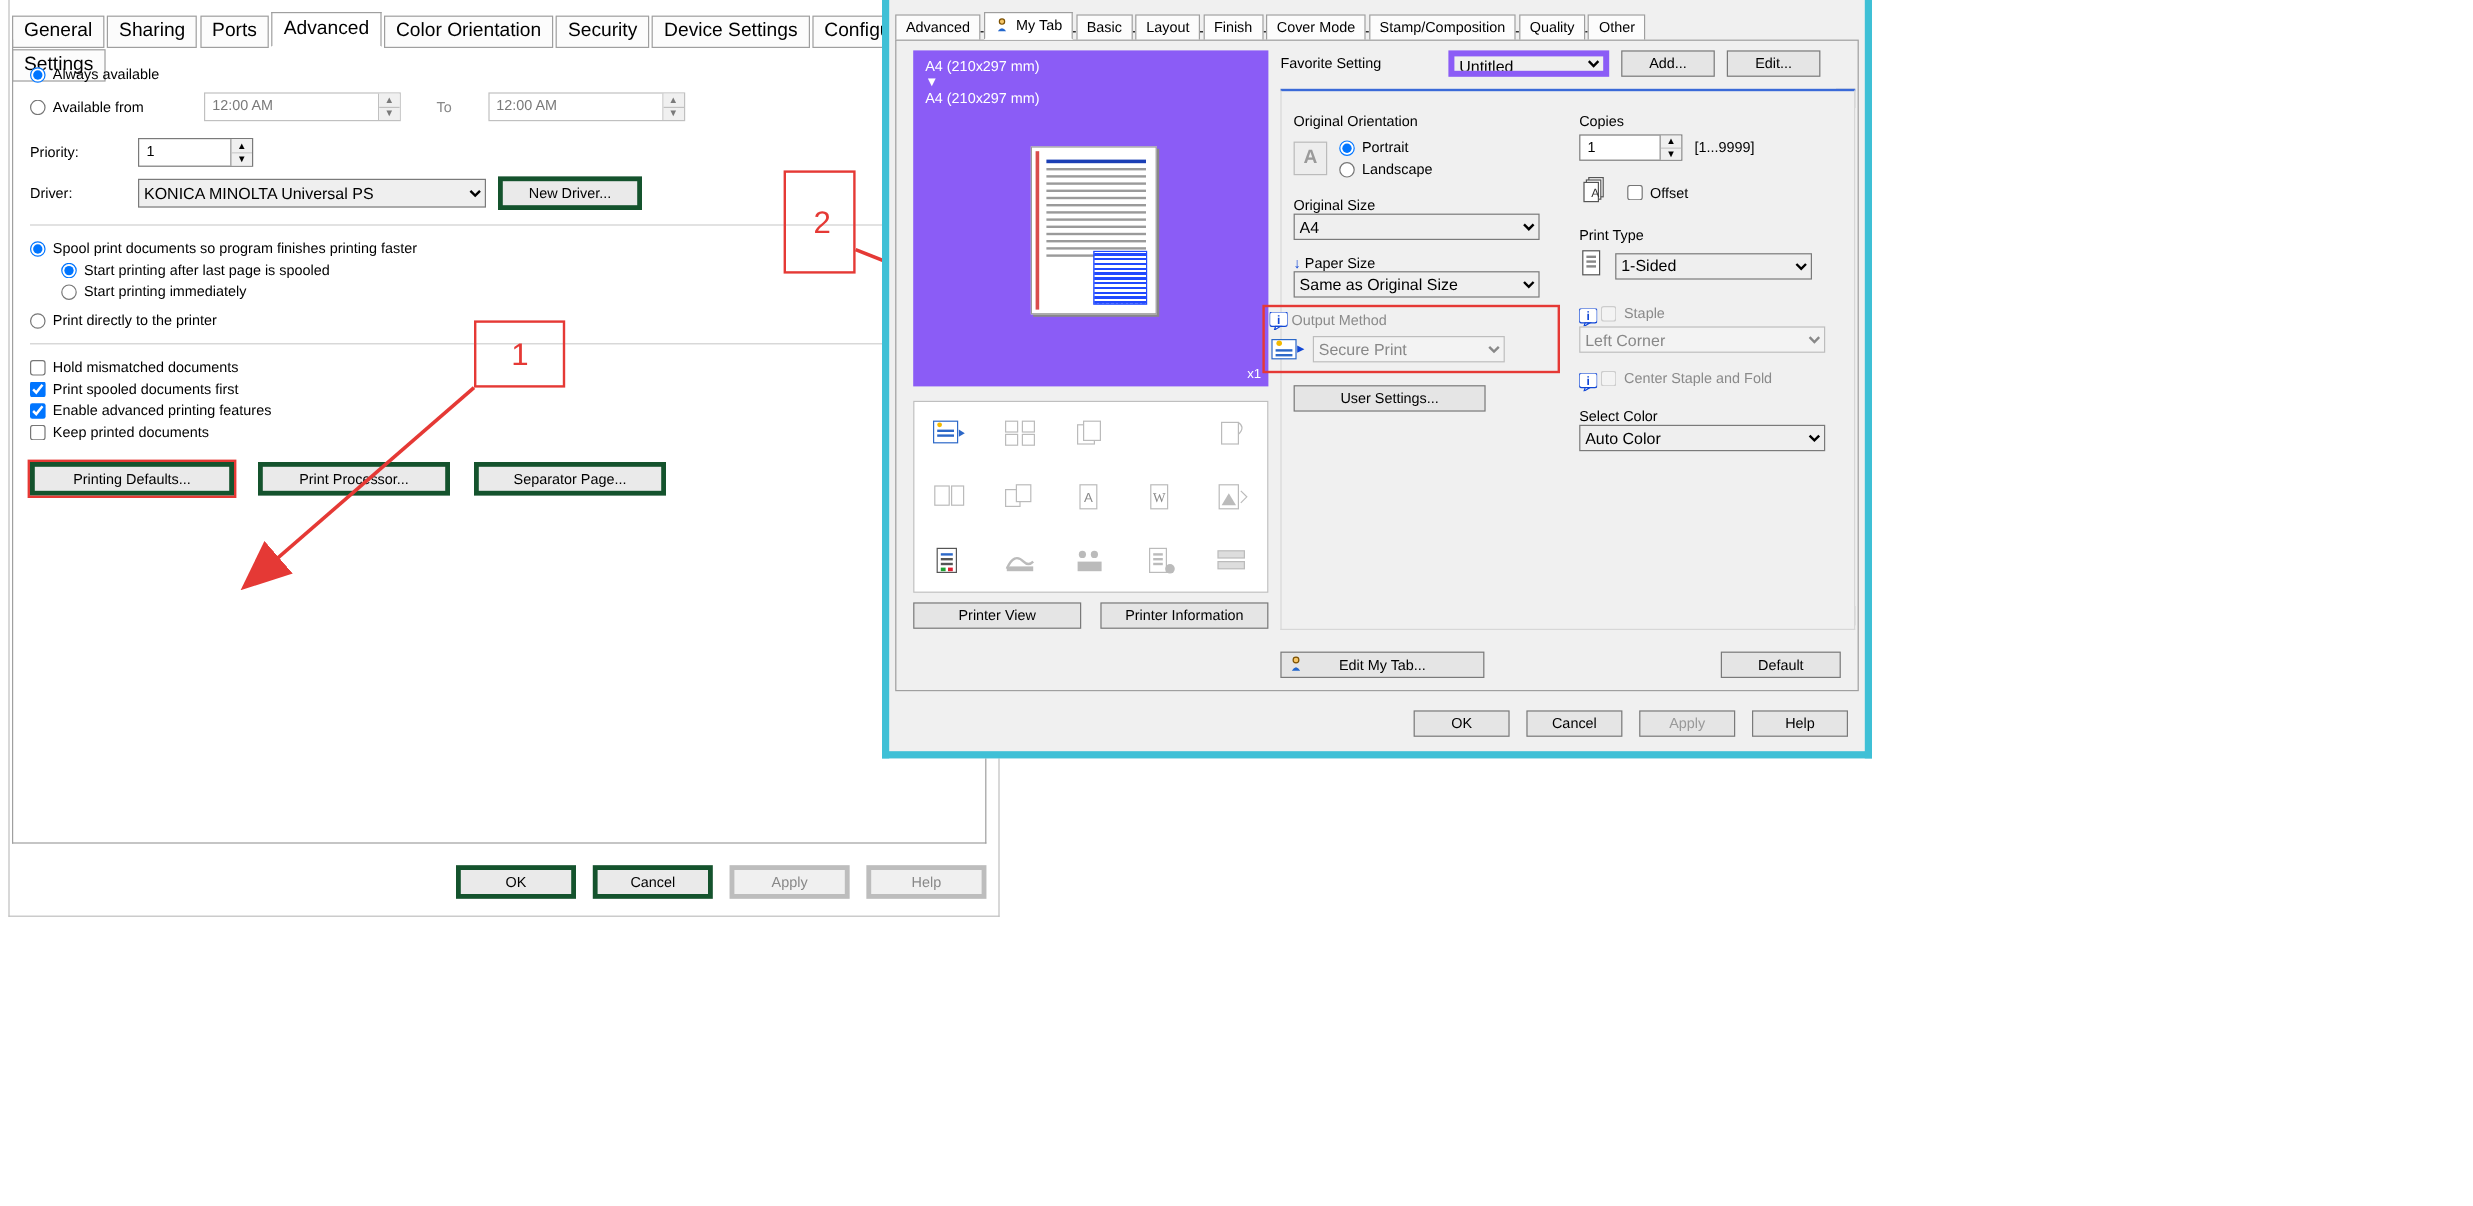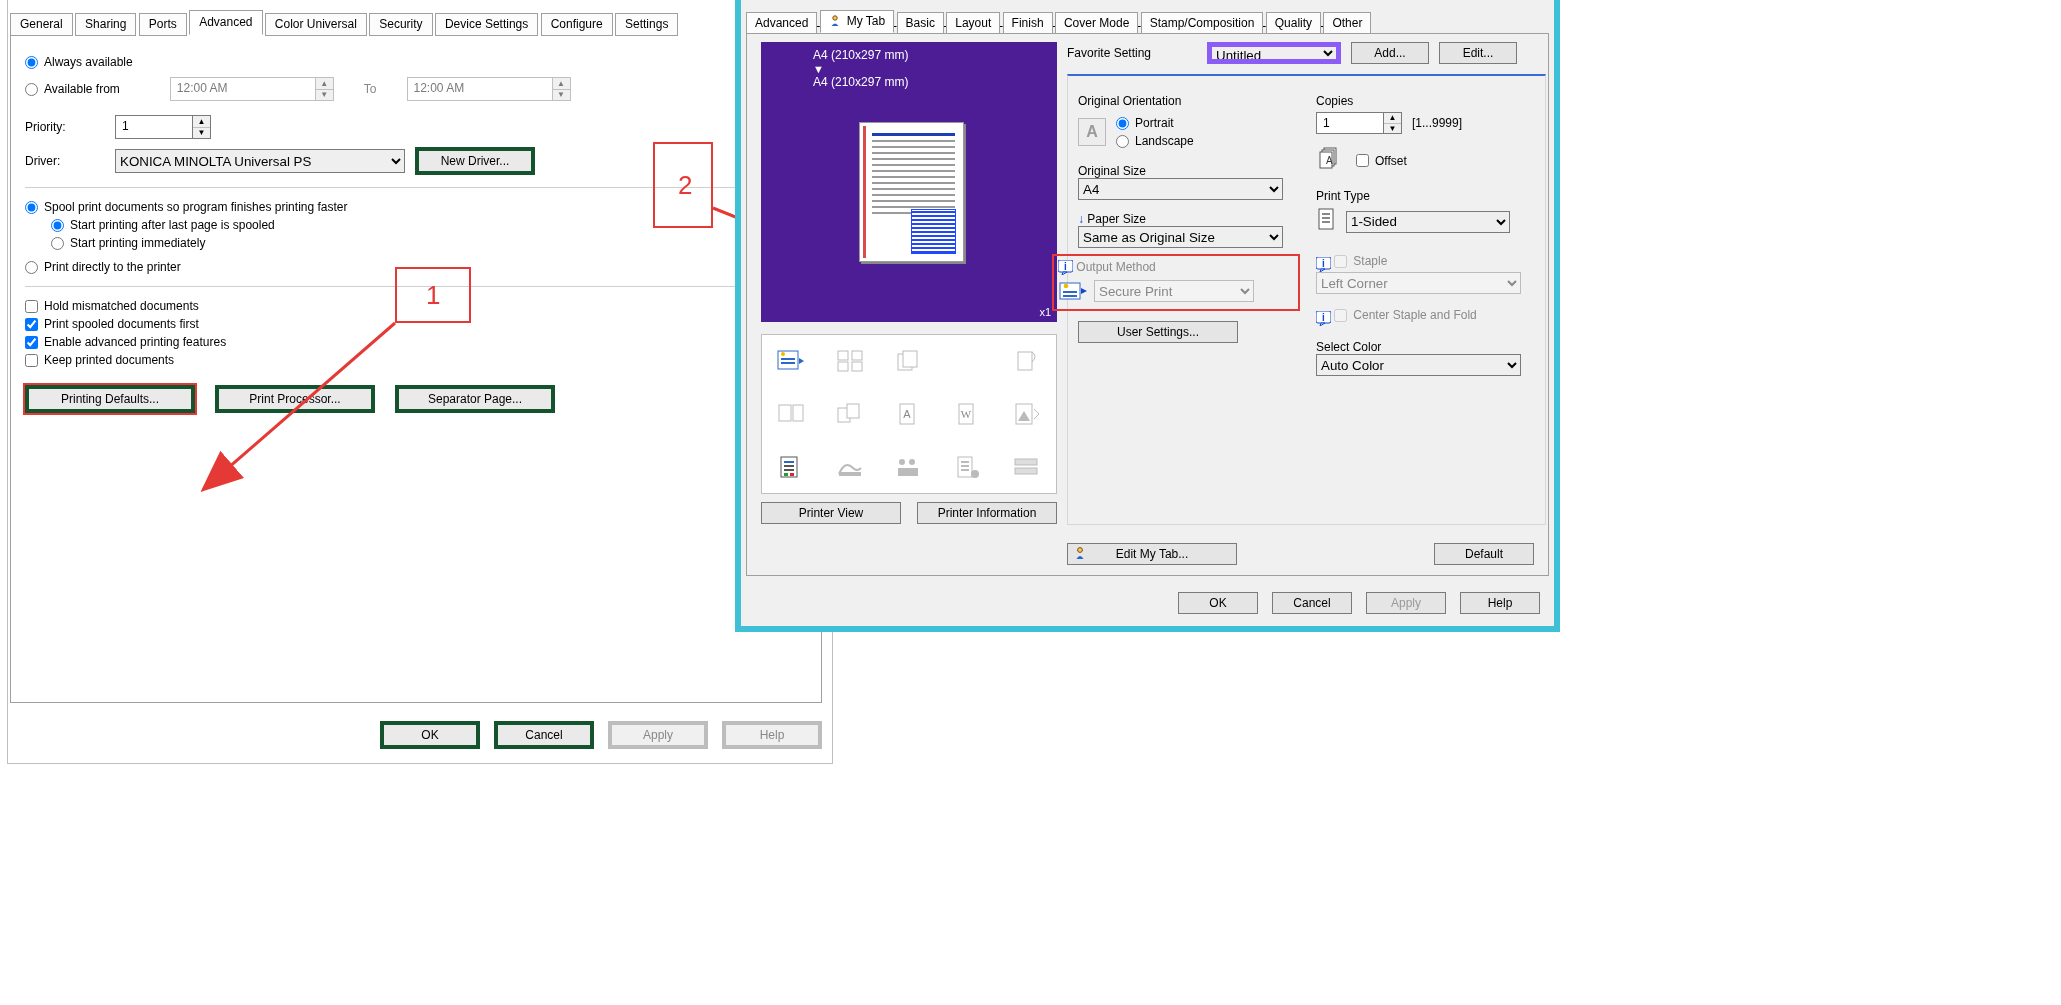--- a/index.html
+++ b/index.html
@@ -24,21 +24,21 @@
     border-top: none;
   }
   .dlg-left .tabs { position:absolute; left:2px; top:10px; right:0; height:24px; }
   .tab {
     display:inline-block;
     border:1px solid #9f9f9f;
     border-bottom:1px solid #fff;
     background:#fff;
     padding:3px 9px 4px 9px;
     margin-right:-1px;
-    font-size:12px;
+    font-size:16px;
     position:relative;
   }
   .tab:not(.active){ top:2px; border-bottom:1px solid #9f9f9f; background:#fcfcfc;}
   .tab.active{ padding-top:4px; padding-bottom:5px; z-index:3;}
   .tab-body {
     position:absolute; left:2px; right:10px; top:33px; bottom:60px;
     border:1px solid #9f9f9f; border-top:none;
     padding:18px 14px;
   }
   .radio, .check { display:flex; align-items:center; gap:6px; margin:4px 0;}
@@ -93,22 +93,21 @@
   .tabbody2{
     position:absolute; left:5px; right:5px; top:33px; bottom:50px;
     border:1px solid #9f9f9f; background:#f0f0f0;
   }
   .fav-row{ position:absolute; left:320px; top:8px; right:12px; display:flex; align-items:center; gap:10px;}
   .fav-row select{ height:22px; border:5px solid #8b5cf6; width:134px;}
   .btn2{ display:inline-flex; align-items:center; justify-content:center; height:22px; min-width:78px; border:1px solid #7a7a7a; background:#e5e5e5; padding:0 10px;}
   .btn2.disabled{ color:#999;}
   .preview-area{
     position:absolute; left:14px; top:8px; width:296px; height:280px;
-    background:#4c1d95;
-    padding-left:42px;
+    background:#8b5cf6;
   }
   .preview-area .hdr{ color:#fff; padding:6px 10px 0 10px; font-size:12px; line-height:15px;}
   .preview-area .arrow-down{ color:#fff; padding-left:10px; font-size:11px;}
   .preview-page{
     position:absolute; left:98px; top:80px; width:105px; height:140px;
     background:#fff; border:1px solid #999;
     box-shadow:2px 2px 0 #888;
   }
   .preview-page::before{ content:""; position:absolute; left:3px; top:3px; bottom:3px; width:3px; background:#d94c4c;}
   .preview-lines{ position:absolute; left:12px; right:8px; top:10px;}
@@ -147,21 +146,21 @@
 </style>
 </head>
 <body>
 
 <div class="dlg-left">
   <div class="tabs">
     <span class="tab">General</span>
     <span class="tab">Sharing</span>
     <span class="tab">Ports</span>
     <span class="tab active">Advanced</span>
-    <span class="tab">Color Universal</span>
+    <span class="tab">Color Orientation</span>
     <span class="tab">Security</span>
     <span class="tab">Device Settings</span>
     <span class="tab">Configure</span>
     <span class="tab">Settings</span>
   </div>
 
   <div class="tab-body">
     <label class="radio">
       <input type="radio" name="avail" checked="" style="">
       <span>Always available</span>

